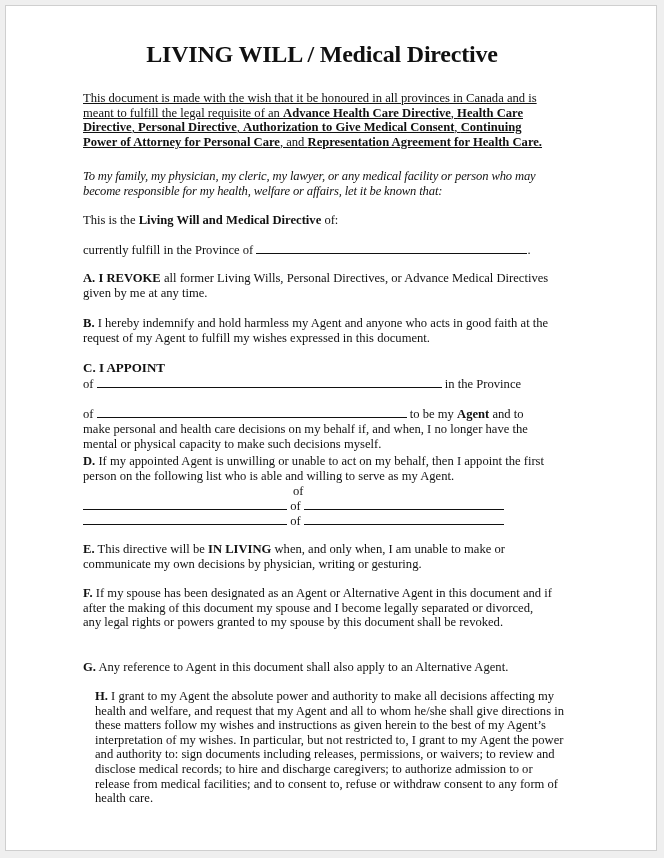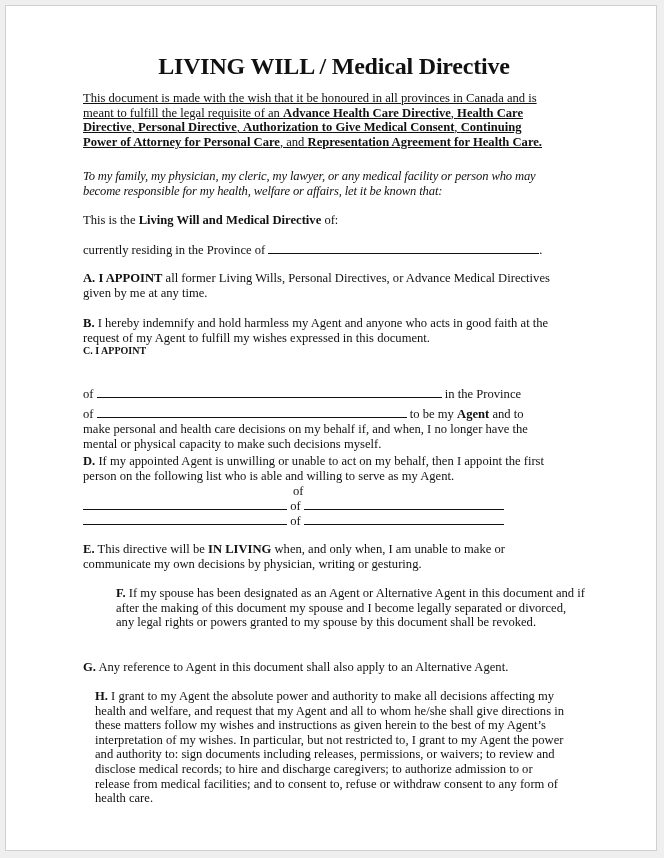--- a/index.html
+++ b/index.html
@@ -6,21 +6,21 @@
   body {
     width: 664px; height: 858px; background: #efefef;
     font-family: "Liberation Serif", serif; color: #111; overflow: hidden;
   }
   .sheet {
     position: absolute; left: 5px; top: 5px; width: 652px; height: 846px;
     background: #fff; border: 1px solid #cfcfcf; box-sizing: border-box;
   }
   .content { position: absolute; left: 77px; top: 0; width: 470px; font-size: 12.6px; line-height: 14.6px; }
   h1 {
-    position: absolute; left: 0; top: 33px; width: 512px; margin: 12px;
+    position: absolute; left: 0; top: 33px; width: 512px; margin: 0;
     text-align: center; font-size: 24px; font-weight: bold; line-height: 30px; letter-spacing: -0.2px;
   }
   p { margin: 0; position: absolute; left: 0; width: 470px; }
   .u { display: inline-block; border-bottom: 1px solid #111; height: 11px; vertical-align: baseline; }
   .line { position: absolute; left: 0; white-space: nowrap; }
 </style>
 </head>
 <body>
 
 <div class="sheet">
@@ -33,34 +33,34 @@
 
     <p style="top:163px;font-style:italic;letter-spacing:-0.15px;">
       <span>To my family, my physician, my cleric, my lawyer, or any medical facility or person who may become responsible for my health, welfare or affairs, let it be known that:</span>
     </p>
 
     <p style="top:207px;">
       <span>This is the </span><b>Living Will and Medical Directive</b><span> of:</span>
     </p>
 
     <p style="top:236px;">
-      <span>currently residing in the Province of </span><span class="u" style="width:271px;"></span><span>.</span>
+      <span>currently fulfill in the Province of </span><span class="u" style="width:271px;"></span><span>.</span>
     </p>
 
     <p style="top:265px;">
-      <b>A. I APPOINT</b><span> all former Living Wills, Personal Directives, or Advance Medical Directives given by me at any time.</span>
+      <b>A. I REVOKE</b><span> all former Living Wills, Personal Directives, or Advance Medical Directives given by me at any time.</span>
     </p>
 
     <p style="top:310px;">
       <b>B.</b><span> I hereby indemnify and hold harmless my Agent and anyone who acts in good faith at the request of my Agent to fulfill my wishes expressed in this document.</span>
     </p>
 
     <div>
-      <b class="line" style="top:338px;font-size:10px;">C. I APPOINT</b>
-      <div class="line" style="top:380px;">
+      <b class="line" style="top:355px;font-size:13px;">C. I APPOINT</b>
+      <div class="line" style="top:370px;">
         <span>of</span>
         <span class="u" style="width:345px;"></span>
         <span>in the Province</span>
       </div>
       <div class="line" style="top:373px;margin-top:27px;">
         <span>of</span>
         <span class="u" style="width:310px;"></span>
         <span>to be my </span><b>Agent</b><span> and to</span>
       </div>
       <p style="top:400px;margin-top:16px;">
@@ -82,21 +82,21 @@
         <span class="u" style="width:204px;"></span>
         <span>of</span>
         <span class="u" style="width:200px;"></span>
       </div>
     </div>
 
     <p style="top:536px;">
       <b>E.</b><span> This directive will be </span><b>IN LIVING</b><span> when, and only when, I am unable to make or communicate my own decisions by physician, writing or gesturing.</span>
     </p>
 
-    <p style="top:580px;margin-left:33px;">
+    <p style="top:580px;">
       <b>F.</b><span> If my spouse has been designated as an Agent or Alternative Agent in this document and if after the making of this document my spouse and I become legally separated or divorced, any legal rights or powers granted to my spouse by this document shall be revoked.</span>
     </p>
 
     <p style="top:654px;">
       <b>G.</b><span> Any reference to Agent in this document shall also apply to an Alternative Agent.</span>
     </p>
 
     <p style="top:683px;margin-left:12px;">
       <b>H.</b><span> I grant to my Agent the absolute power and authority to make all decisions affecting my health and welfare, and request that my Agent and all to whom he/she shall give directions in these matters follow my wishes and instructions as given herein to the best of my Agent’s interpretation of my wishes. In particular, but not restricted to, I grant to my Agent the power and authority to: sign documents including releases, permissions, or waivers; to review and disclose medical records; to hire and discharge caregivers; to authorize admission to or release from medical facilities; and to consent to, refuse or withdraw consent to any form of health care.</span>
     </p>

